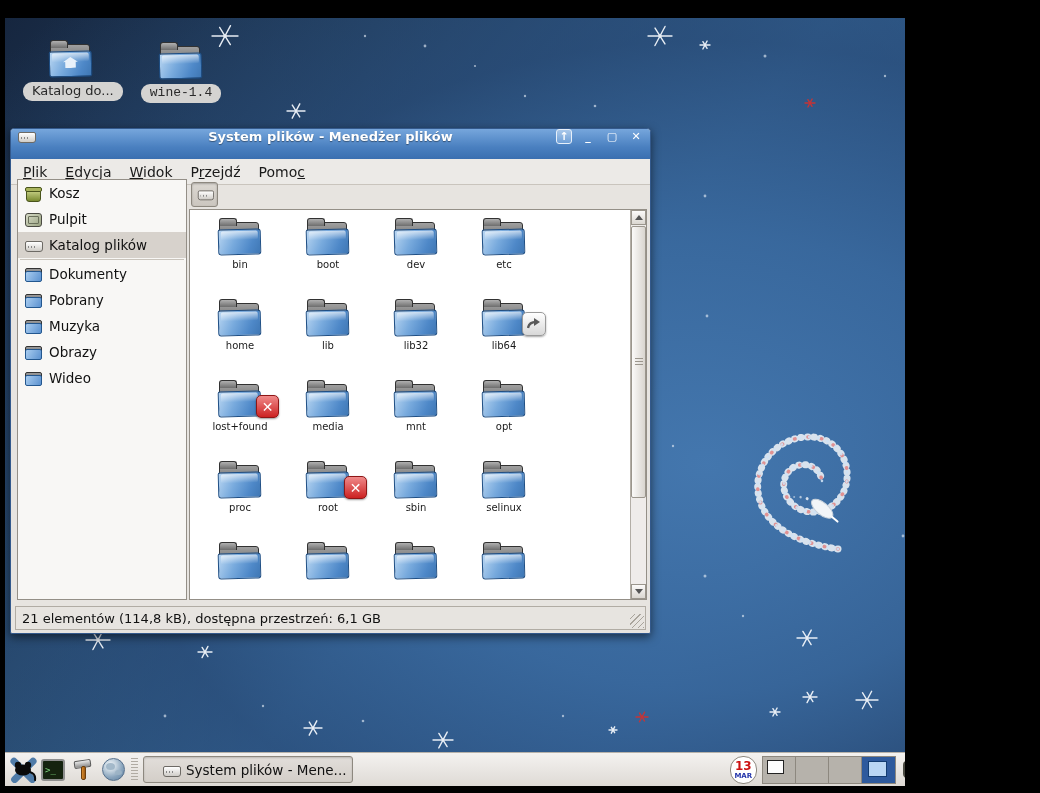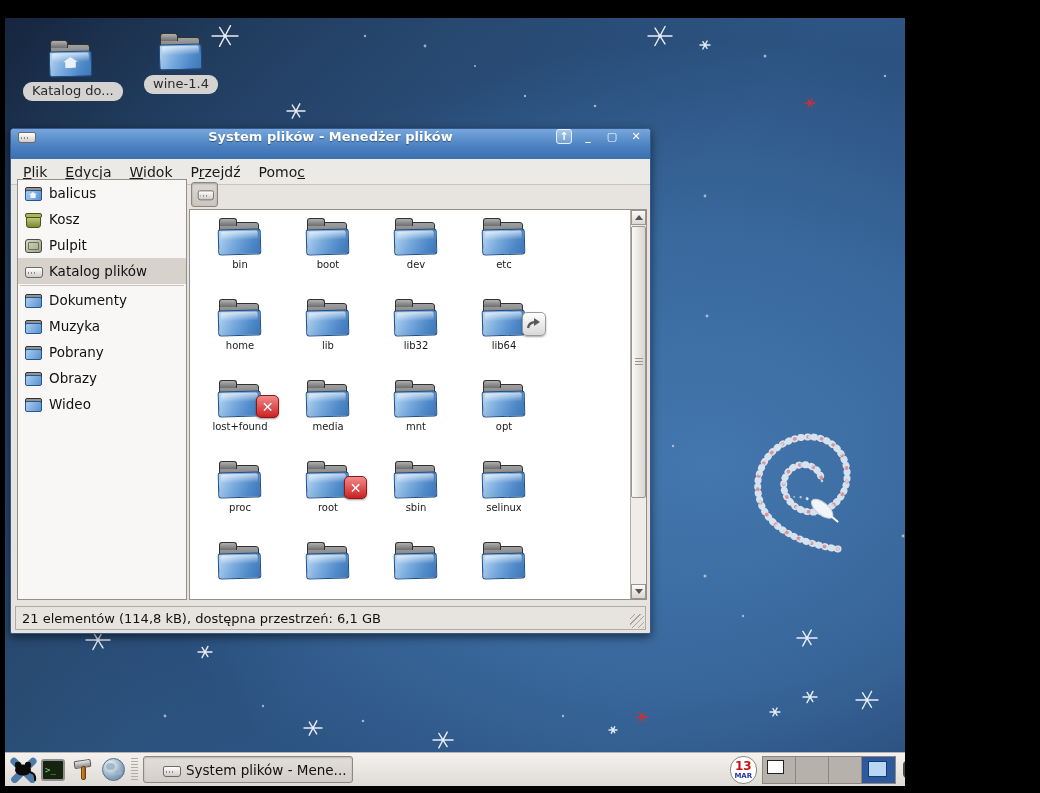--- a/index.html
+++ b/index.html
@@ -346,21 +346,21 @@
       <circle cx="590" cy="88" r="1.3" fill="#dfe8f2" opacity="0.65"></circle>
     </svg>
 
   <div class="desk-icon" style="left:18px; top:22px;">
     <div class="fldr home" style="margin:0 auto;">
       <div class="back"></div>
         <div class="front"></div>
     </div>
     <div class="dlabel">Katalog do...</div>
   </div>
-  <div class="desk-icon" style="left:128px; top:15px;">
+  <div class="desk-icon" style="left:128px; top:24px;font-family:Liberation Mono, monospace;">
     <div class="fldr" style="margin:0 auto;">
       <div class="back"></div>
         <div class="front"></div>
     </div>
     <div class="dlabel">wine-1.4</div>
   </div>
 
   <div class="window">
     <div class="titlebar">
       <div class="sicon sdrive"></div>
@@ -375,49 +375,43 @@
     <div class="menubar" id="menu-bar">
         <div class="menu-item"><u>P</u>lik</div>
         <div class="menu-item"><u>E</u>dycja</div>
         <div class="menu-item"><u>W</u>idok</div>
         <div class="menu-item">P<u>r</u>zejdź</div>
         <div class="menu-item">Pomo<u>c</u></div>
       </div>
 
     <div class="sidebar" id="sidebar">
         <div class="side-row">
-          <div class="sicon sfldr shome">
-            <div class="home-dot"></div>
-          </div>
-          <span>balicus</span>
-        </div>
-        <div class="side-row">
           <div class="sicon strash"></div>
           <span>Kosz</span>
         </div>
         <div class="side-row">
           <div class="sicon sdesk"></div>
           <span>Pulpit</span>
         </div>
         <div class="side-row selected">
           <div class="sicon sdrive"></div>
           <span>Katalog plików</span>
         </div>
         <div class="side-sep"></div>
         <div class="side-row">
           <div class="sicon sfldr"></div>
           <span>Dokumenty</span>
         </div>
         <div class="side-row">
           <div class="sicon sfldr"></div>
-          <span>Muzyka</span>
+          <span>Pobrany</span>
         </div>
         <div class="side-row">
           <div class="sicon sfldr"></div>
-          <span>Pobrany</span>
+          <span>Muzyka</span>
         </div>
         <div class="side-row">
           <div class="sicon sfldr"></div>
           <span>Obrazy</span>
         </div>
         <div class="side-row">
           <div class="sicon sfldr"></div>
           <span>Wideo</span>
         </div>
       </div>

